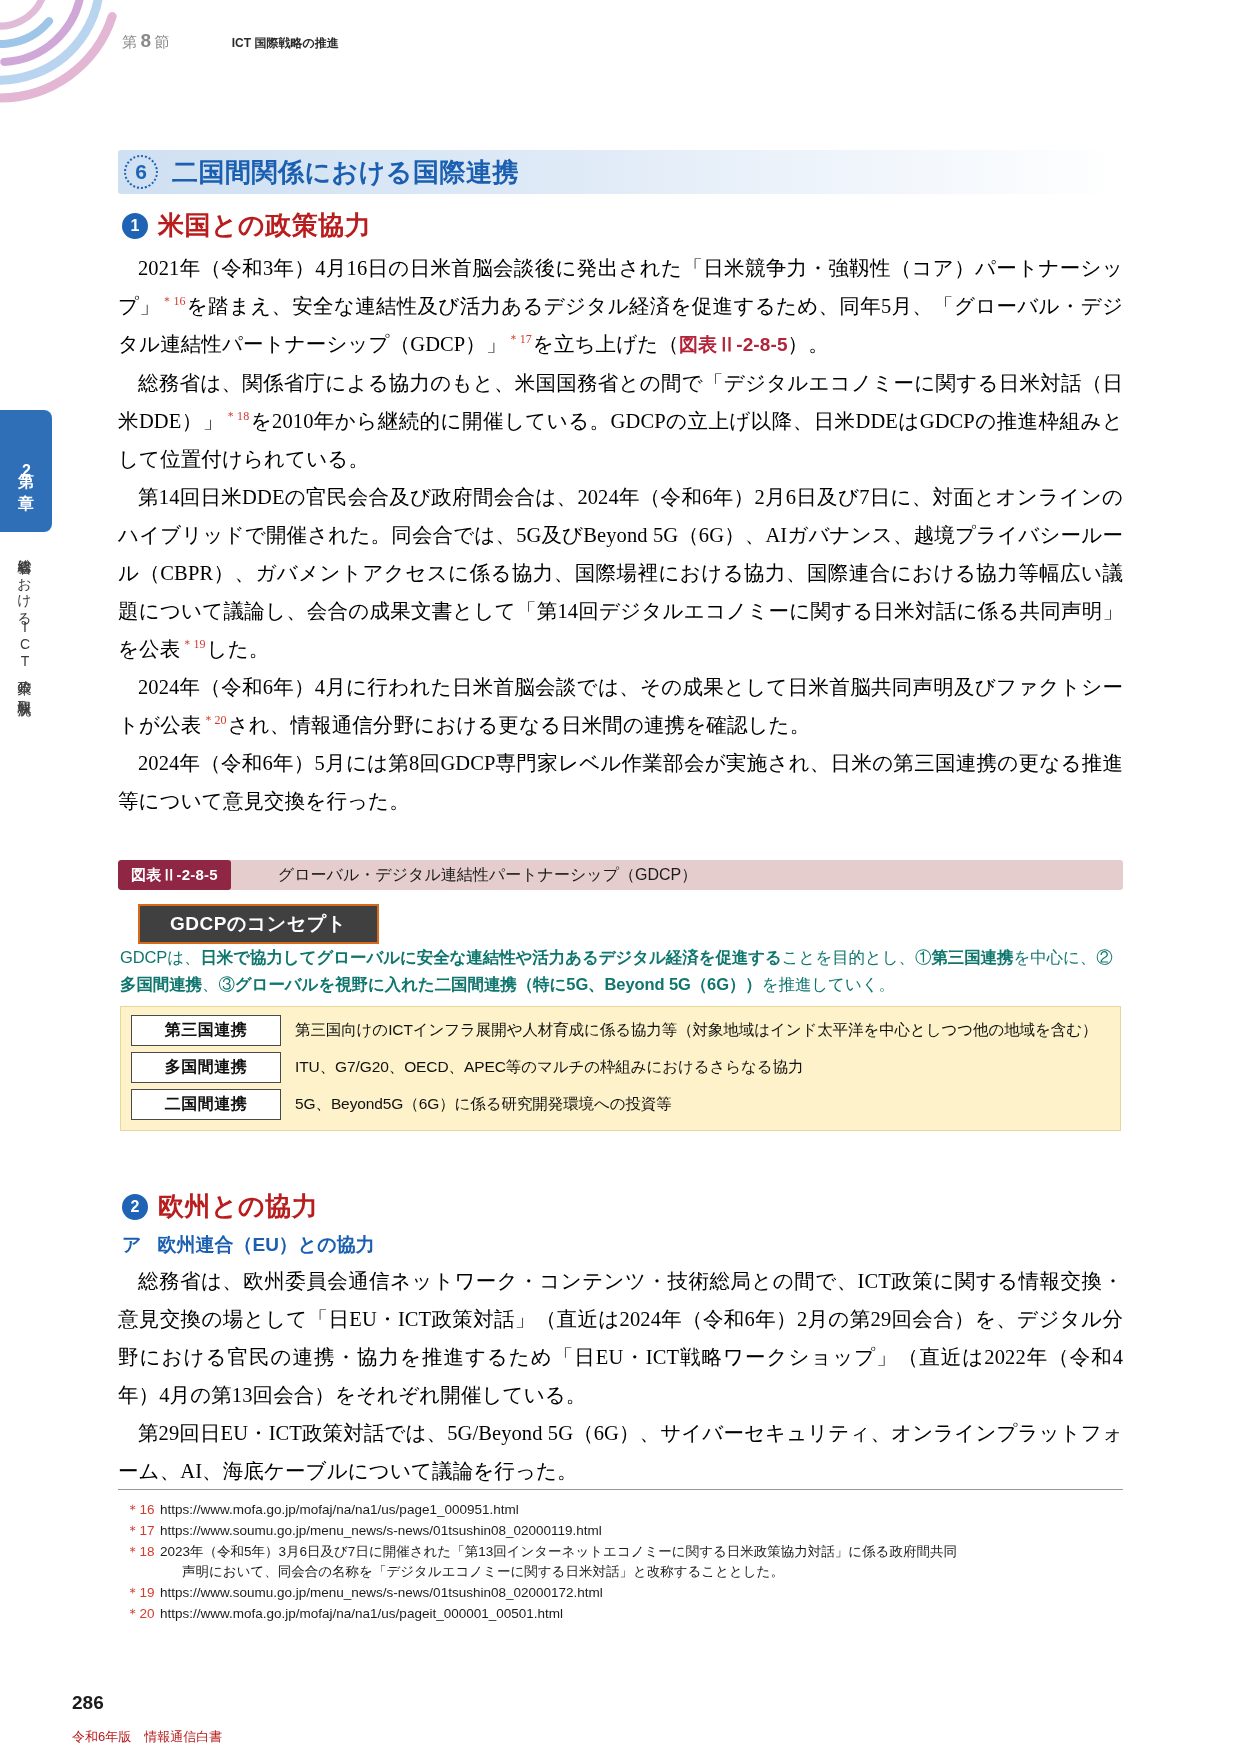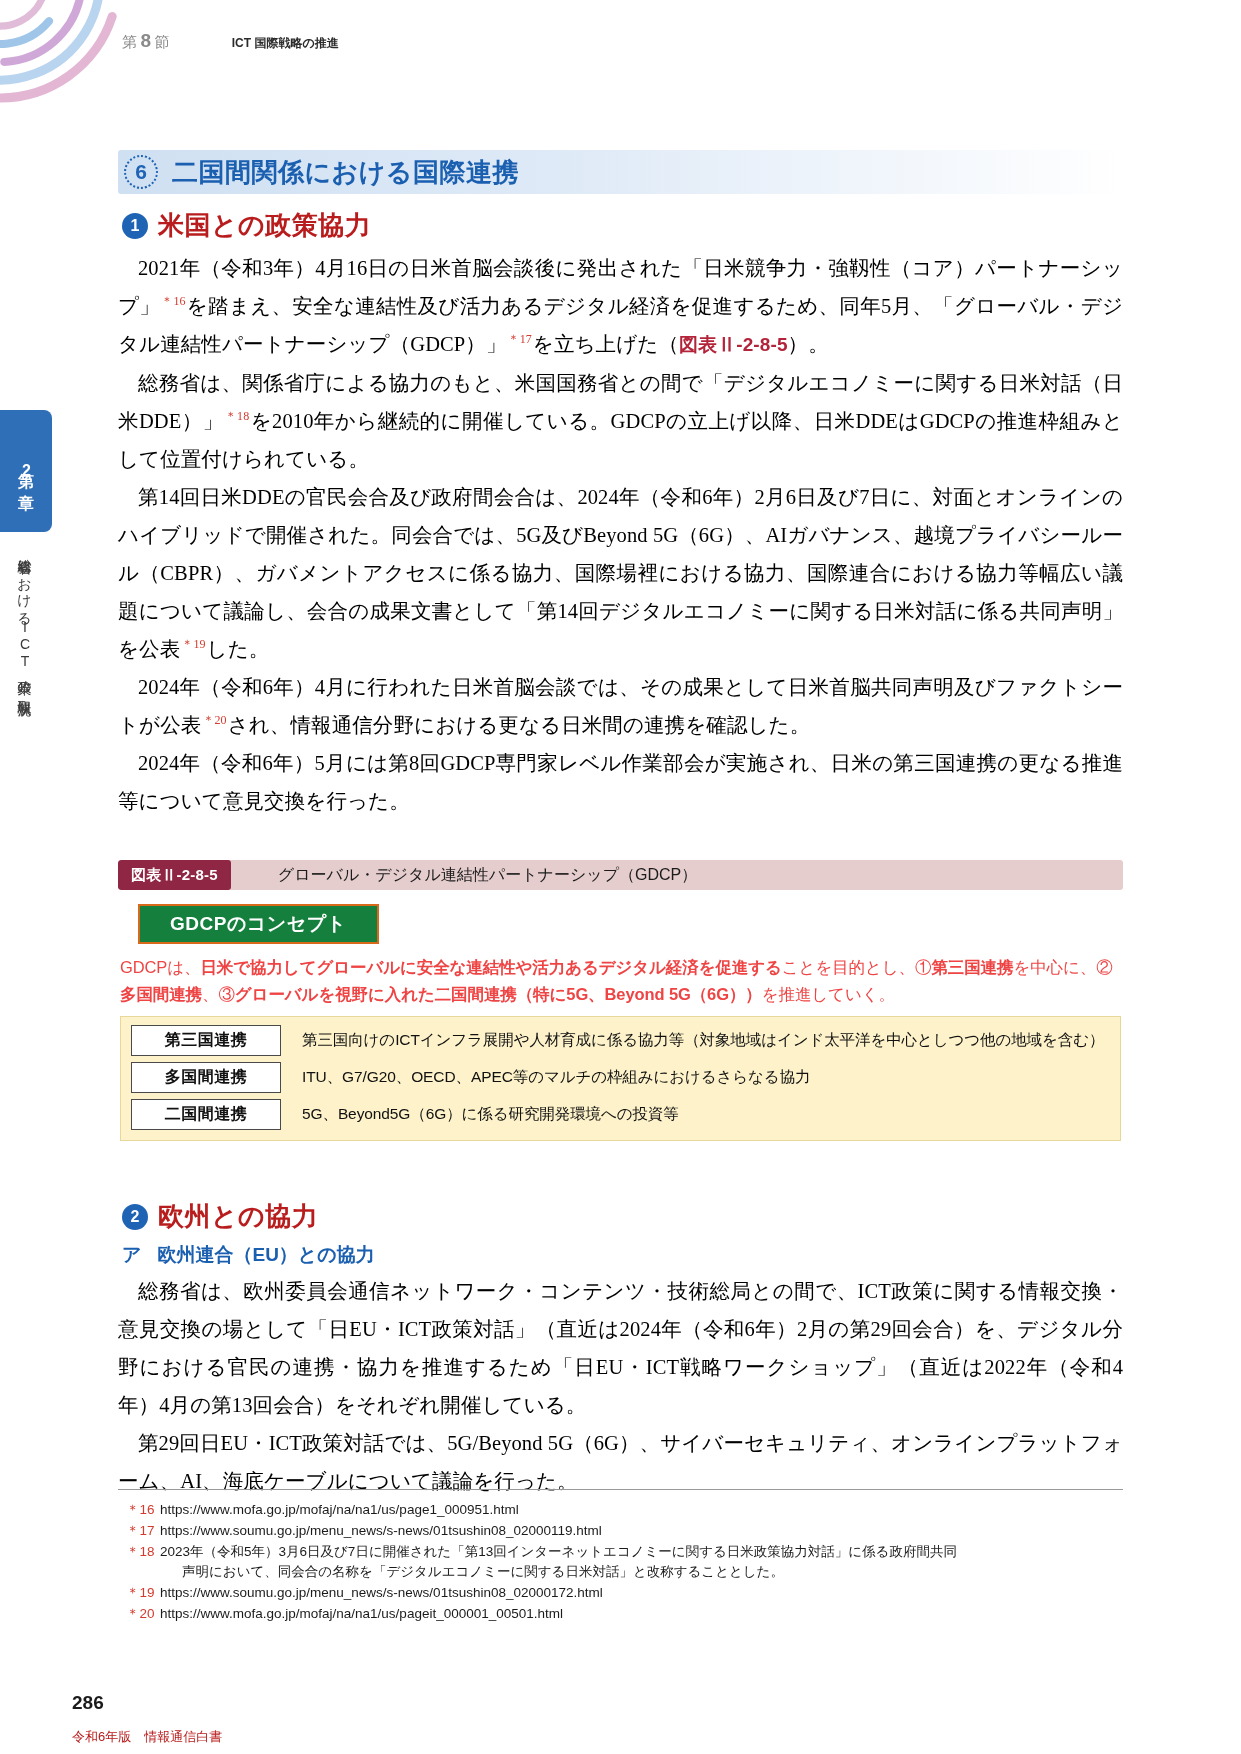--- a/index.html
+++ b/index.html
@@ -239,36 +239,36 @@
   }
 
   .fig-body {
     margin-top: 14px;
     padding: 0 2px;
   }
   .concept-chip {
     display: inline-flex;
     align-items: center;
     justify-content: center;
-    background: #15803d;
+    background: #404040;
     border: 2px solid #d8691a;
     color: #ffffff;
     font-family: "Liberation Sans", sans-serif;
     font-size: 19px;
     font-weight: bold;
     padding: 5px 30px;
     margin-left: 18px;
     letter-spacing: .5px;
   }
   .concept-text {
-    margin-top: 10px;
+    margin-top: 0;
     font-family: "Liberation Sans", sans-serif;
     font-size: 16.5px;
     line-height: 27px;
-    color: #ef4444;
+    color: #0f766e;
     letter-spacing: -.1px;
   }
   .concept-text b { font-weight: bold; }
 
   .pillar-table {
     margin-top: 8px;
     background: #fdf2c9;
     border: 1px solid #e8d79a;
     padding: 8px 10px 10px 10px;
   }
@@ -289,21 +289,21 @@
     display: flex;
     align-items: center;
     justify-content: center;
     padding: 4px 0;
     letter-spacing: .5px;
   }
   .pillar-val {
     flex: 1 1 auto;
     display: flex;
     align-items: center;
-    padding-left: 21px;
+    padding-left: 14px;
     font-family: "Liberation Sans", sans-serif;
     font-size: 15.5px;
     color: #111;
     letter-spacing: -.1px;
   }
 
   
   .fn-rule {
     position: absolute;
     left: 118px;

